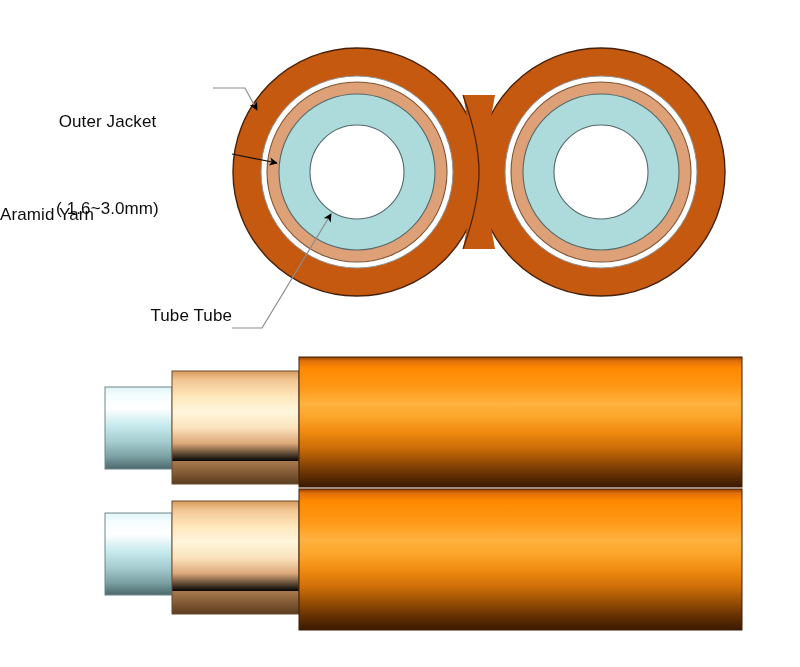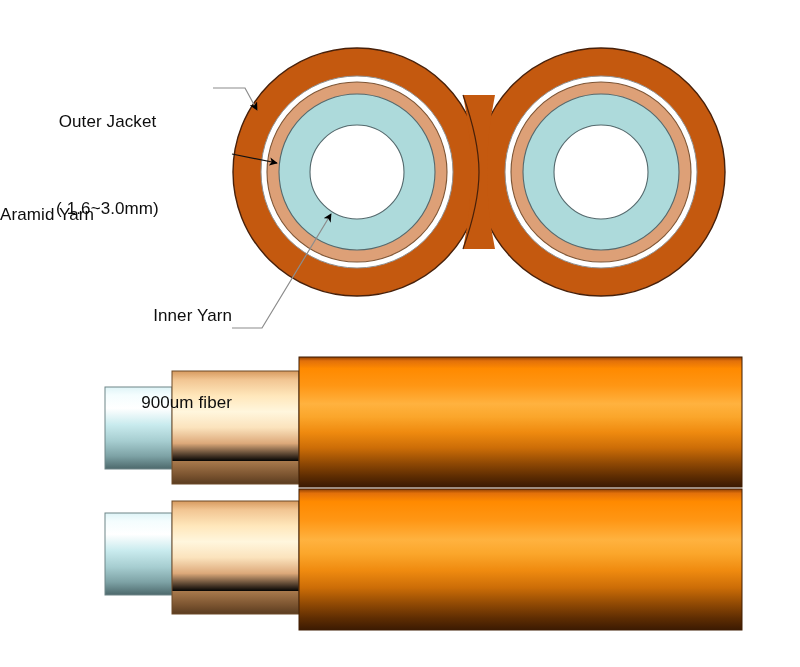--- a/index.html
+++ b/index.html
@@ -161,17 +161,16 @@
   <div class="callout" id="callout-outer-jacket">
     <span class="callout-line">Outer Jacket</span>
     <span class="callout-line">( 1.6~3.0mm)</span>
   </div>
 
   <div class="callout" id="callout-aramid-yarn">
     <span class="callout-line">Aramid Yarn</span>
   </div>
 
   <div class="callout" id="callout-inner-tube">
-    <span class="callout-line">Inner Yarn</span>
-    <span class="callout-line">900um fiber</span>
+    <span class="callout-line">Tube Tube</span>
   </div>
 
 </div>
 
 </body></html>

